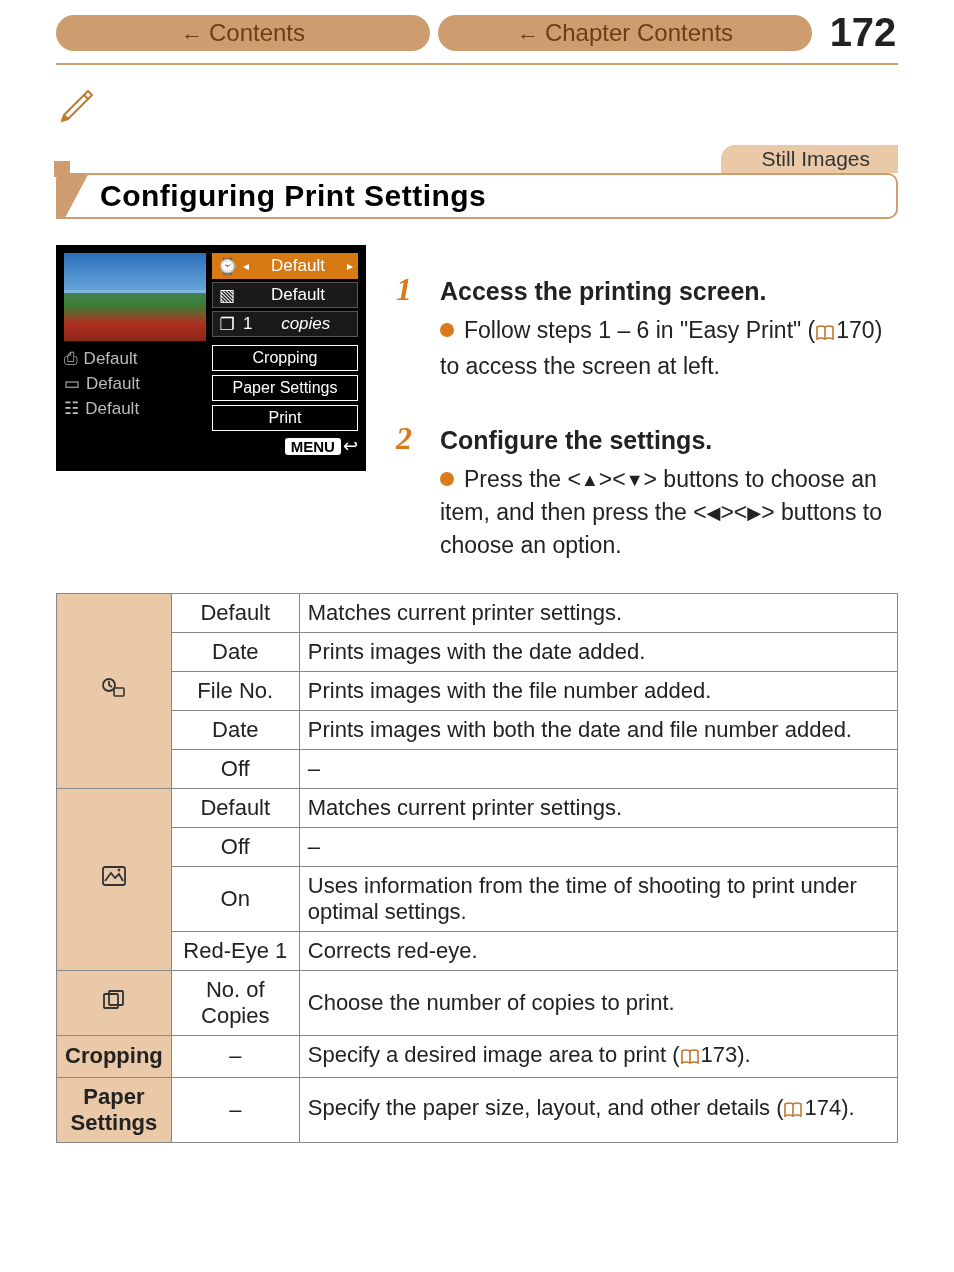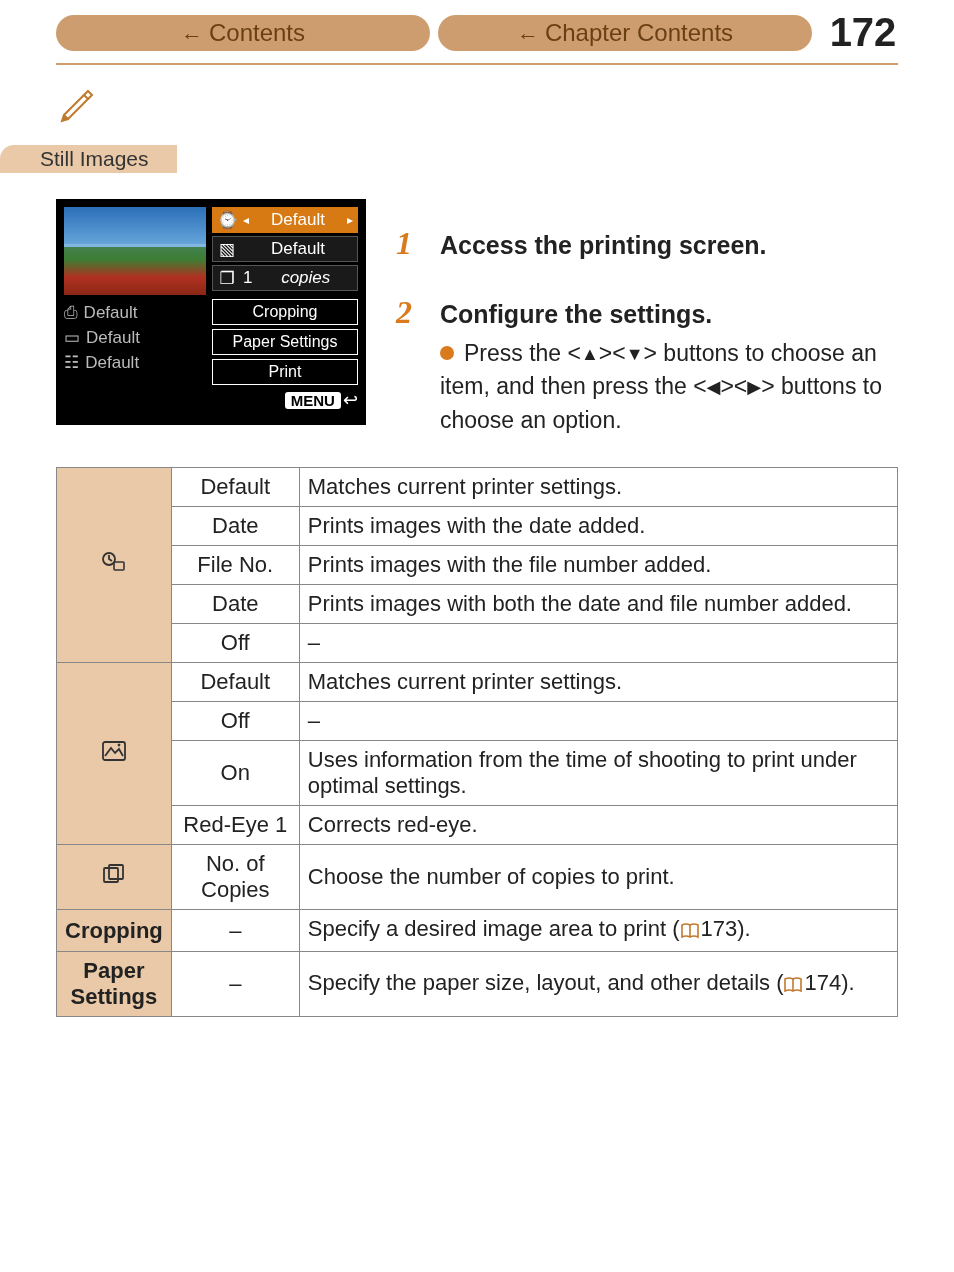--- a/index.html
+++ b/index.html
@@ -70,21 +70,21 @@
     vertical-align: 2px;
   }
   .book-icon {
     display: inline-block;
     vertical-align: -3px;
     margin-right: 1px;
   }
   .link-num { color: #222; }
   .tag-row {
     display: flex;
-    justify-content: flex-start;
+    justify-content: flex-end;
     padding-right: 56px;
   }
   .tag {
     background: #e9c9a7;
     color: #333;
     font-size: 21px;
     padding: 2px 28px 2px 40px;
     border-top-left-radius: 14px;
   }
   .heading-bar {
@@ -318,20 +318,24 @@
             <path d="M8 32 L6 38 L12 36" fill="#c07a2e"></path>
           </g>
         </svg>
     </div>
   </div>
 
   <div class="tag-row">
     <div class="tag">Still Images</div>
   </div>
 
+  <div class="heading-bar">
+    <div class="heading-slash"></div>
+    <div class="heading-text">Configuring Print Settings</div>
+  </div>
 
   <div class="content-row">
     <div class="cam-screen">
       <div class="cam-top">
         <div class="thumb"></div>
         <div class="opt-col">
           <div class="opt-row hl">
             <span class="opt-ico">⌚</span>
             <span class="tri-l">◂</span>
             <span class="val">Default</span>
@@ -373,20 +377,26 @@
           </div>
         </div>
       </div>
     </div>
 
     <div class="steps">
       <div class="step-h">
         <span class="step-num">1</span>
         <span class="step-title">Access the printing screen.</span>
       </div>
+      <div class="step-body">
+        <span class="bullet-orange"></span><span>Follow steps 1 – 6 in "Easy Print" (</span><span class="book-icon"><svg width="20" height="16" viewBox="0 0 20 16">
+              <path d="M2 2 Q6 0 10 2 Q14 0 18 2 L18 14 Q14 12 10 14 Q6 12 2 14 Z" fill="none" stroke="#c07a2e" stroke-width="1.6"></path>
+              <line x1="10" y1="2" x2="10" y2="14" stroke="#c07a2e" stroke-width="1.6"></line>
+            </svg></span><span class="link-num">170</span><span>) to access the screen at left.</span>
+      </div>
       <div class="step-h">
         <span class="step-num">2</span>
         <span class="step-title">Configure the settings.</span>
       </div>
       <div class="step-body">
         <span class="bullet-orange"></span><span>Press the &lt;</span><span class="sym">▲</span><span>&gt;&lt;</span><span class="sym">▼</span><span>&gt; buttons to choose an item, and then press the &lt;</span><span class="sym">◀</span><span>&gt;&lt;</span><span class="sym">▶</span><span>&gt; buttons to choose an option.</span>
       </div>
     </div>
   </div>
 

